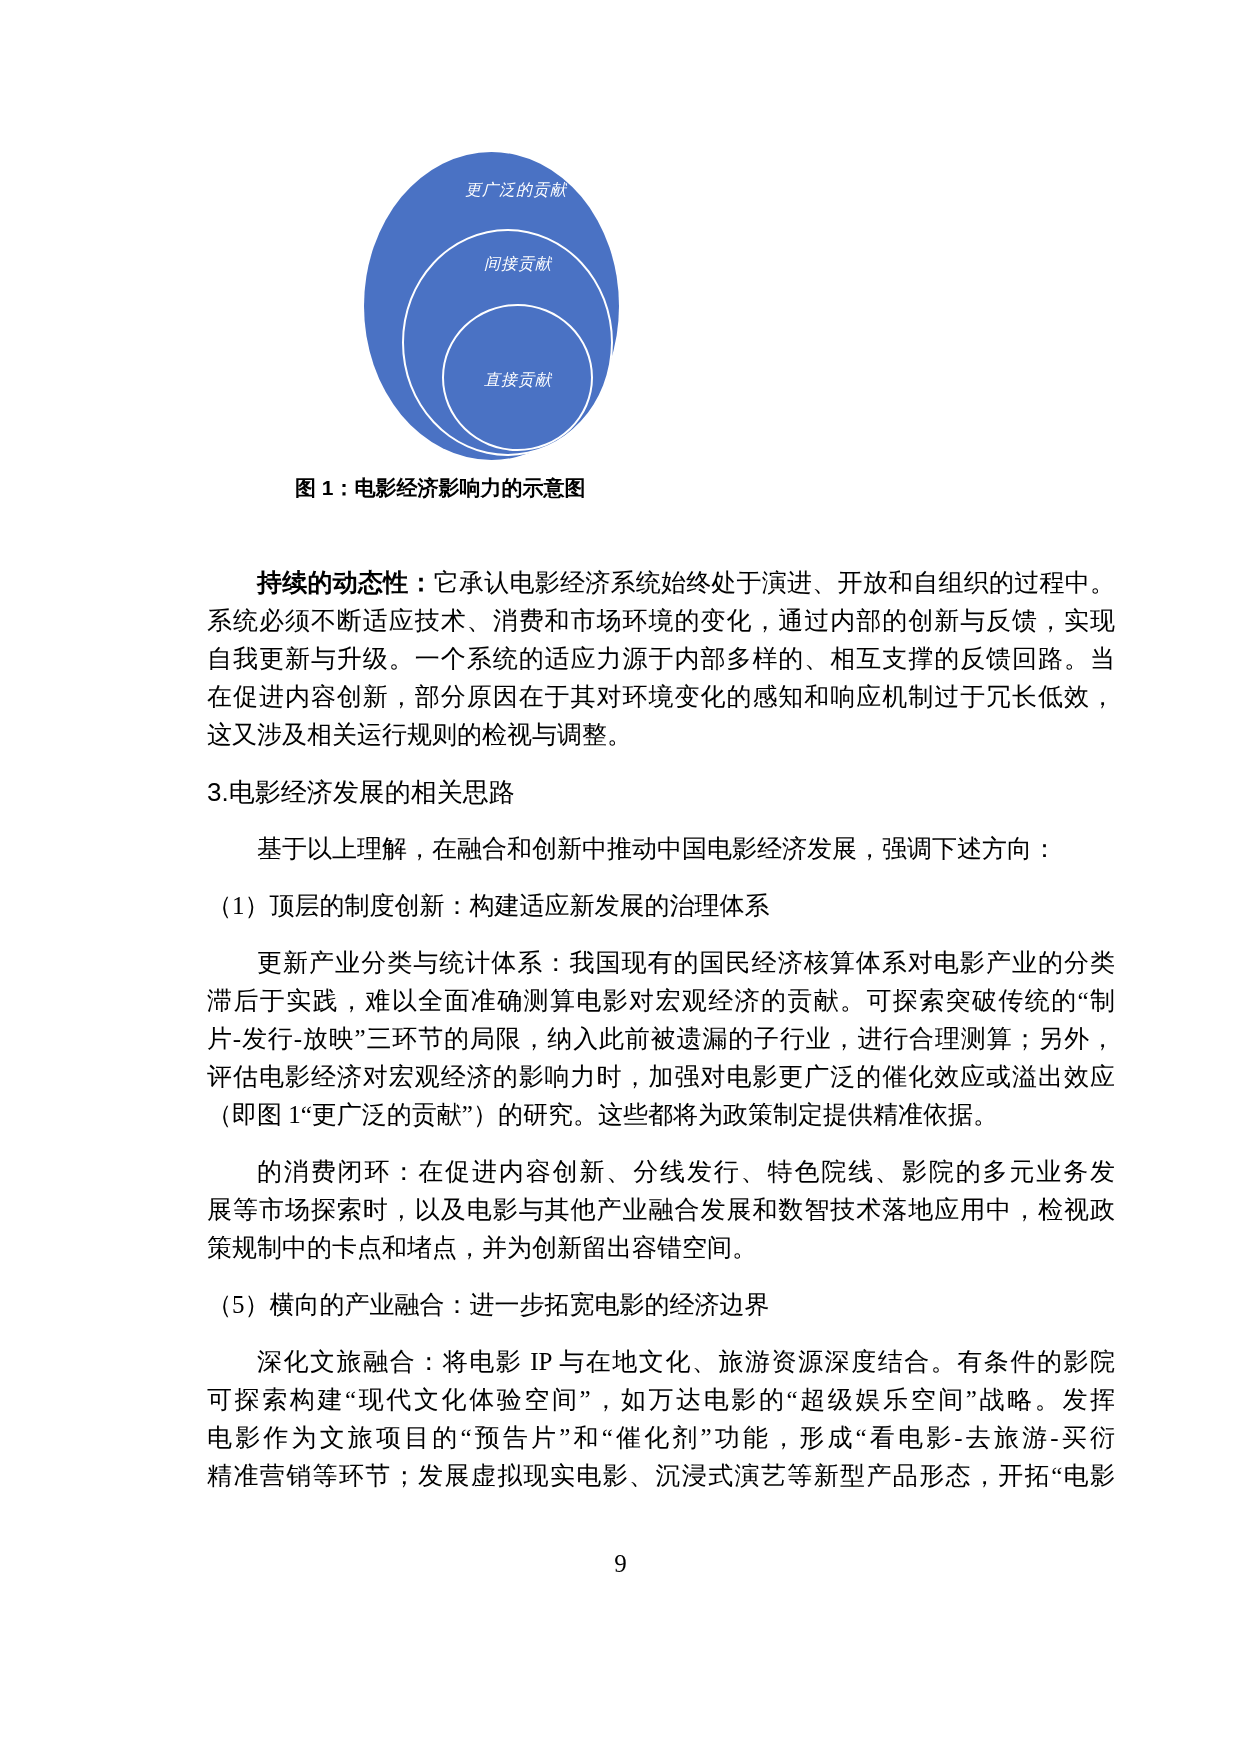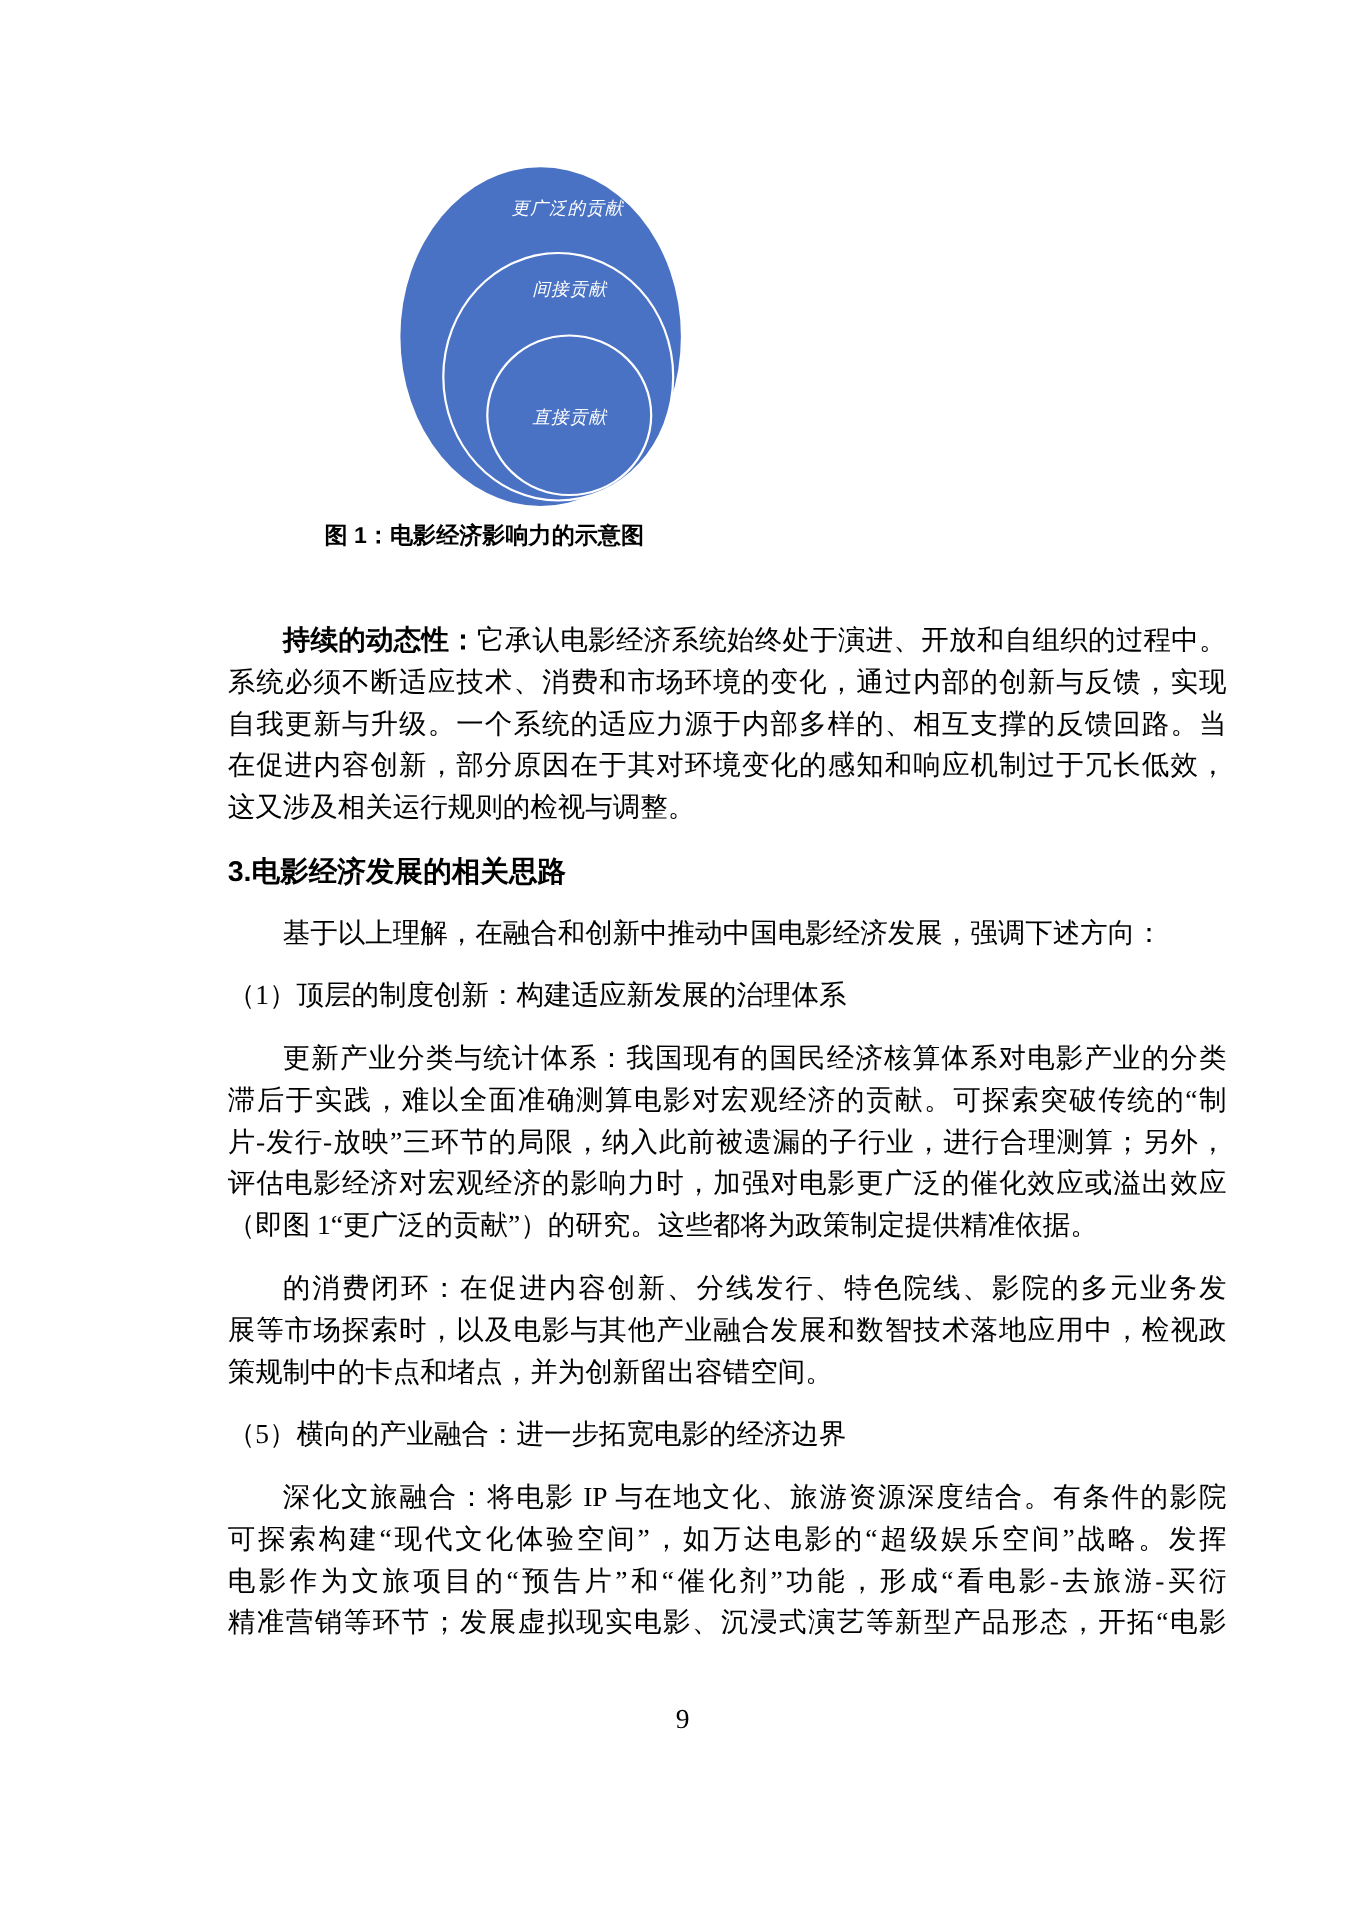--- a/index.html
+++ b/index.html
@@ -39,21 +39,21 @@
   .line {
     font-size:25px; line-height:38px;
     text-align:justify; text-align-last:justify;
     text-justify:inter-character;
   }
   .line.indent { padding-left:50px; }
   .line.lastline { text-align-last:left; }
   .lead-bold { font-family:"Liberation Sans", sans-serif; font-weight:700; }
   .heading {
     font-family:"Liberation Sans", sans-serif;
-    font-weight:700; font-size:26px; line-height:38px;
+    font-weight:400; font-size:26px; line-height:38px;
   }
   .subhead { font-size:25px; line-height:38px; }
 
   .page-number {
     position:absolute; left:0; top:1550px; width:1241px;
     text-align:center; font-size:25px; line-height:28px;
   }
 </style>
 </head>
 <body>

